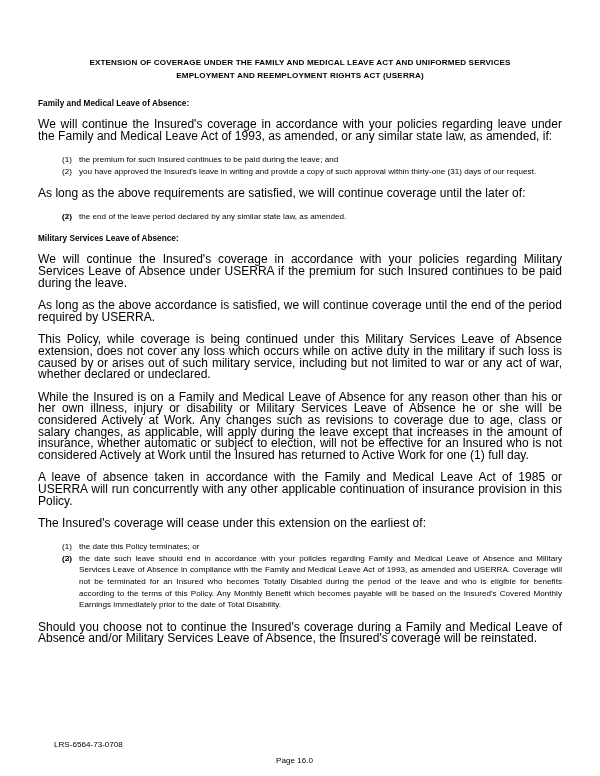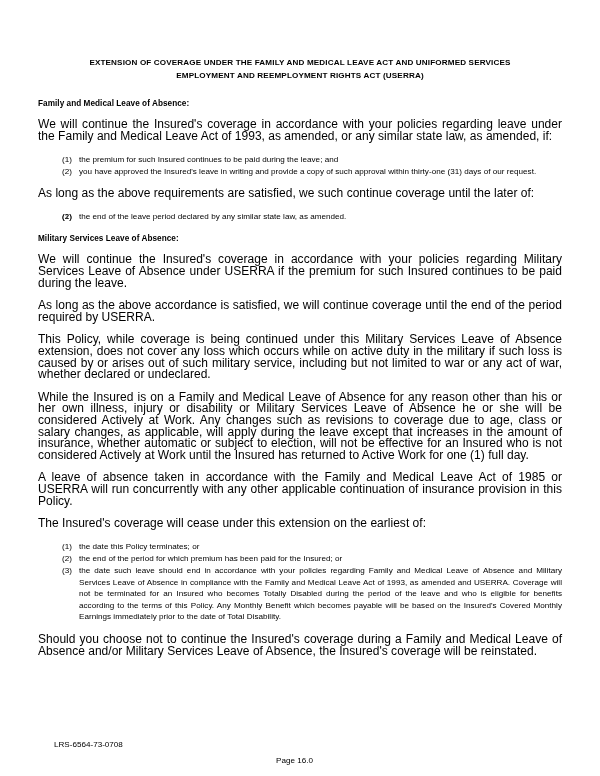--- a/index.html
+++ b/index.html
@@ -123,21 +123,21 @@
       <li>
         <span class="num">(1)</span>
         <span>the premium for such Insured continues to be paid during the leave; and</span>
       </li>
       <li>
         <span class="num">(2)</span>
         <span>you have approved the Insured's leave in writing and provide a copy of such approval within thirty-one (31) days of our request.</span>
       </li>
     </ol>
 
-    <p class="body-text">As long as the above requirements are satisfied, we such continue coverage until the later of:</p>
+    <p class="body-text">As long as the above requirements are satisfied, we will continue coverage until the later of:</p>
 
     <ol class="numbered">
       <li>
         <span class="num">(1)</span>
       </li>
       <li>
         <span class="num">(2)</span>
         <span>the end of the leave period declared by any similar state law, as amended.</span>
       </li>
     </ol>
@@ -156,21 +156,20 @@
 
     <p class="body-text">The Insured's coverage will cease under this extension on the earliest of:</p>
 
     <ol class="numbered">
       <li>
         <span class="num">(1)</span>
         <span>the date this Policy terminates; or</span>
       </li>
       <li>
         <span class="num">(2)</span>
-        <span>the end of the period for which premium has been paid for the Insured; or</span>
       </li>
       <li>
         <span class="num">(3)</span>
         <span>the date such leave should end in accordance with your policies regarding Family and Medical Leave of Absence and Military Services Leave of Absence in compliance with the Family and Medical Leave Act of 1993, as amended and USERRA.  Coverage will not be terminated for an Insured who becomes Totally Disabled during the period of the leave and who is eligible for benefits according to the terms of this Policy.  Any Monthly Benefit which becomes payable will be based on the Insured's Covered Monthly Earnings immediately prior to the date of Total Disability.</span>
       </li>
     </ol>
 
     <p class="body-text">Should you choose not to continue the Insured's coverage during a Family and Medical Leave of Absence and/or Military Services Leave of Absence, the Insured's coverage will be reinstated.</p>
 
   </div>

